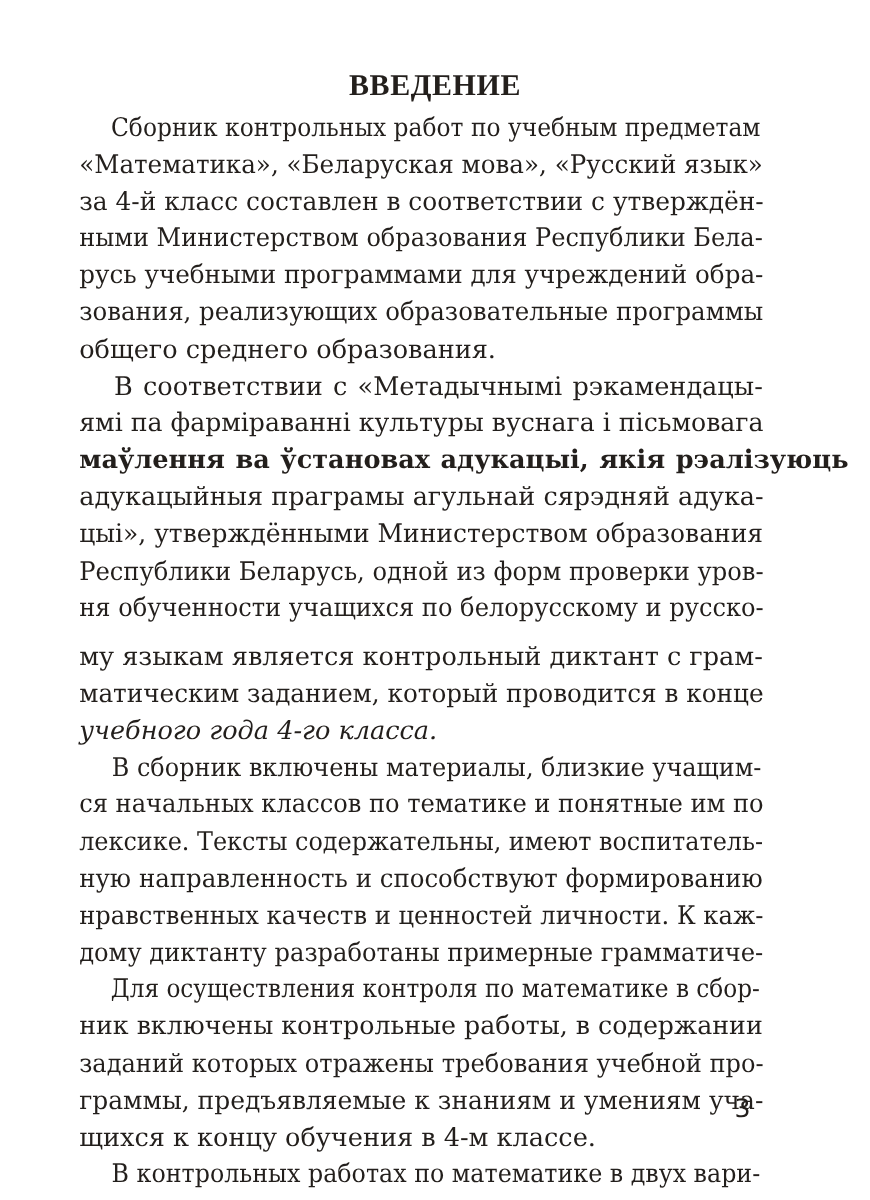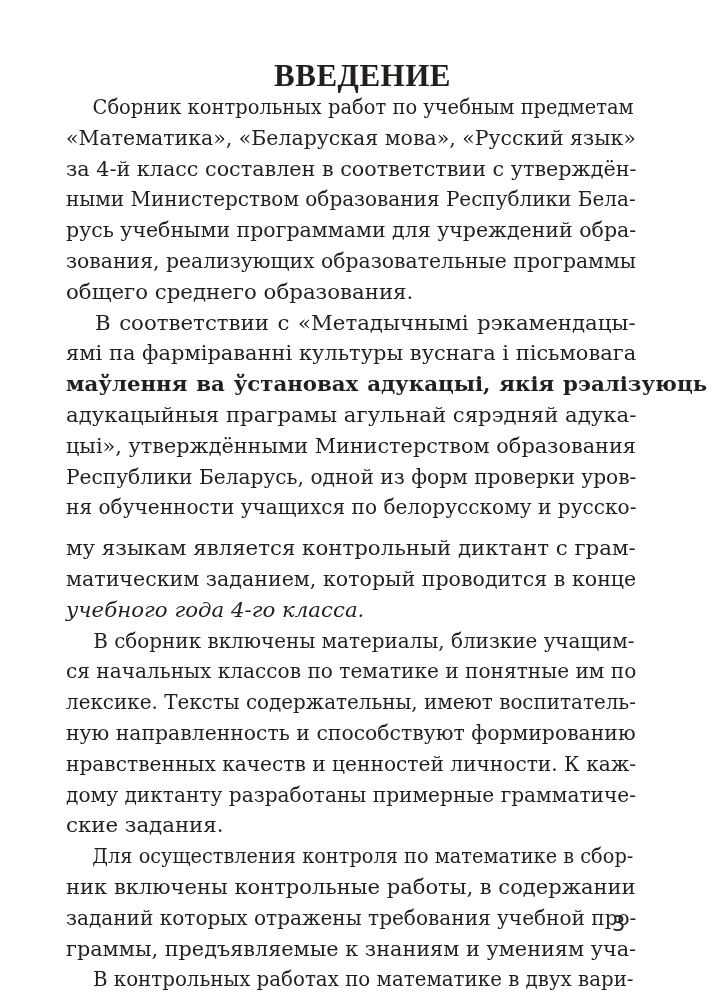--- a/index.html
+++ b/index.html
@@ -4,21 +4,21 @@
 <style>
   html, body { margin: 0; padding: 0; background: #ffffff; }
   body { width: 725px; height: 1000px; position: relative; overflow: hidden; }
   .page {
     position: absolute; left: 0; top: 0; width: 725px; height: 1000px;
     background: #ffffff; color: #231f1c;
     font-family: "DejaVu Serif", "Liberation Serif", serif;
   }
   .title {
     position: absolute; left: 0; width: 725px; top: 58px;
-    text-align: center; font-weight: bold; font-size: 31px; letter-spacing: 0.5px;
+    text-align: center; font-weight: bold; font-size: 25px; letter-spacing: 0.5px;
     font-family: "Liberation Serif", "DejaVu Serif", serif;
   }
   .body {
     position: absolute; left: 66px; top: 92px; width: 570px;
     font-size: 21.3px; line-height: 30.8px;
     font-family: "DejaVu Serif", "Liberation Serif", serif;
     transform-origin: 0 0;
   }
   .line { display: block; white-space: nowrap; text-align: justify; text-align-last: justify; height: 30.8px; overflow: visible; }
   .line.first { padding-left: 29px; }
@@ -59,28 +59,28 @@
       <span class="line last" style="display: block; text-align: left; text-align-last: left; font-style: italic;">учебного года 4-го класса.</span>
     </div>
 
     <div>
       <span class="line first" style="display: block; text-align: left; text-align-last: left; transform-origin: 0px 0px; transform: scaleX(0.936); width: 607px;">В сборник включены материалы, близкие учащим-</span>
       <span class="line" style="display: block; text-align: left; text-align-last: left; transform-origin: 0px 0px; transform: scaleX(0.9437); width: 604px;">ся начальных классов по тематике и понятные им по</span>
       <span class="line" style="display: block; text-align: left; text-align-last: left; transform-origin: 0px 0px; transform: scaleX(0.9344); width: 610px;">лексике. Тексты содержательны, имеют воспитатель-</span>
       <span class="line" style="display: block; text-align: left; text-align-last: left; transform-origin: 0px 0px; transform: scaleX(0.9564); width: 596px;">ную направленность и способствуют формированию</span>
       <span class="line" style="display: block; text-align: left; text-align-last: left; transform-origin: 0px 0px; transform: scaleX(0.9468); width: 602px;">нравственных качеств и ценностей личности. К каж-</span>
       <span class="line" style="display: block; text-align: left; text-align-last: left; transform-origin: 0px 0px; transform: scaleX(0.9453); width: 603px;">дому диктанту разработаны примерные грамматиче-</span>
-      <span class="line last" style="display: block; text-align: left; text-align-last: left;">ские задания.</span>
     </div>
 
     <div>
       <span class="line first" style="display: block; text-align: left; text-align-last: left; transform-origin: 0px 0px; transform: scaleX(0.9077); width: 625px;">Для осуществления контроля по математике в сбор-</span>
       <span class="line" style="display: block; text-align: left; text-align-last: left; transform-origin: 0px 0px; transform: scaleX(0.9879); width: 577px;">ник включены контрольные работы, в содержании</span>
       <span class="line" style="display: block; text-align: left; text-align-last: left; transform-origin: 0px 0px; transform: scaleX(0.9421); width: 605px;">заданий которых отражены требования учебной про-</span>
       <span class="line" style="display: block; text-align: left; text-align-last: left; transform-origin: 0px 0px; transform: scaleX(0.976); width: 584px;">граммы, предъявляемые к знаниям и умениям уча-</span>
+      <span class="line last" style="display: block; text-align: left; text-align-last: left;">щихся к концу обучения в 4-м классе.</span>
     </div>
 
     <div>
       <span class="line first" style="display: block; text-align: left; text-align-last: left; transform-origin: 0px 0px; transform: scaleX(0.9296); width: 611px;">В контрольных работах по математике в двух вари-</span>
 
     </div>
   </div>
 
   <div class="pagenum">3</div>
 </div>

